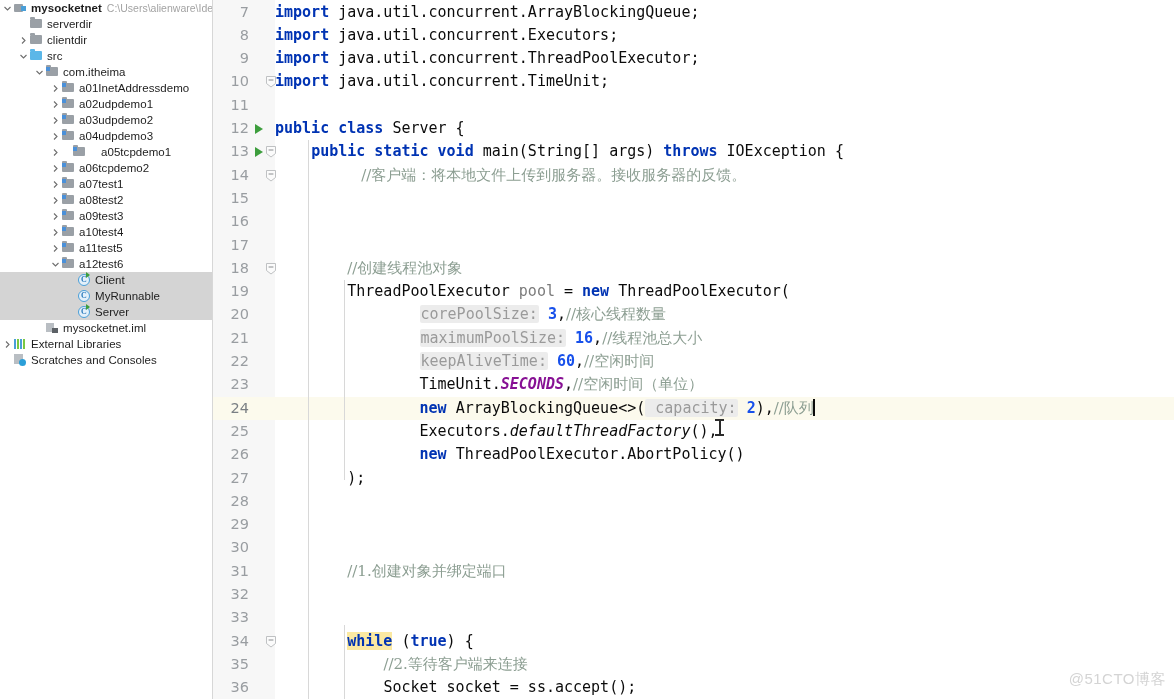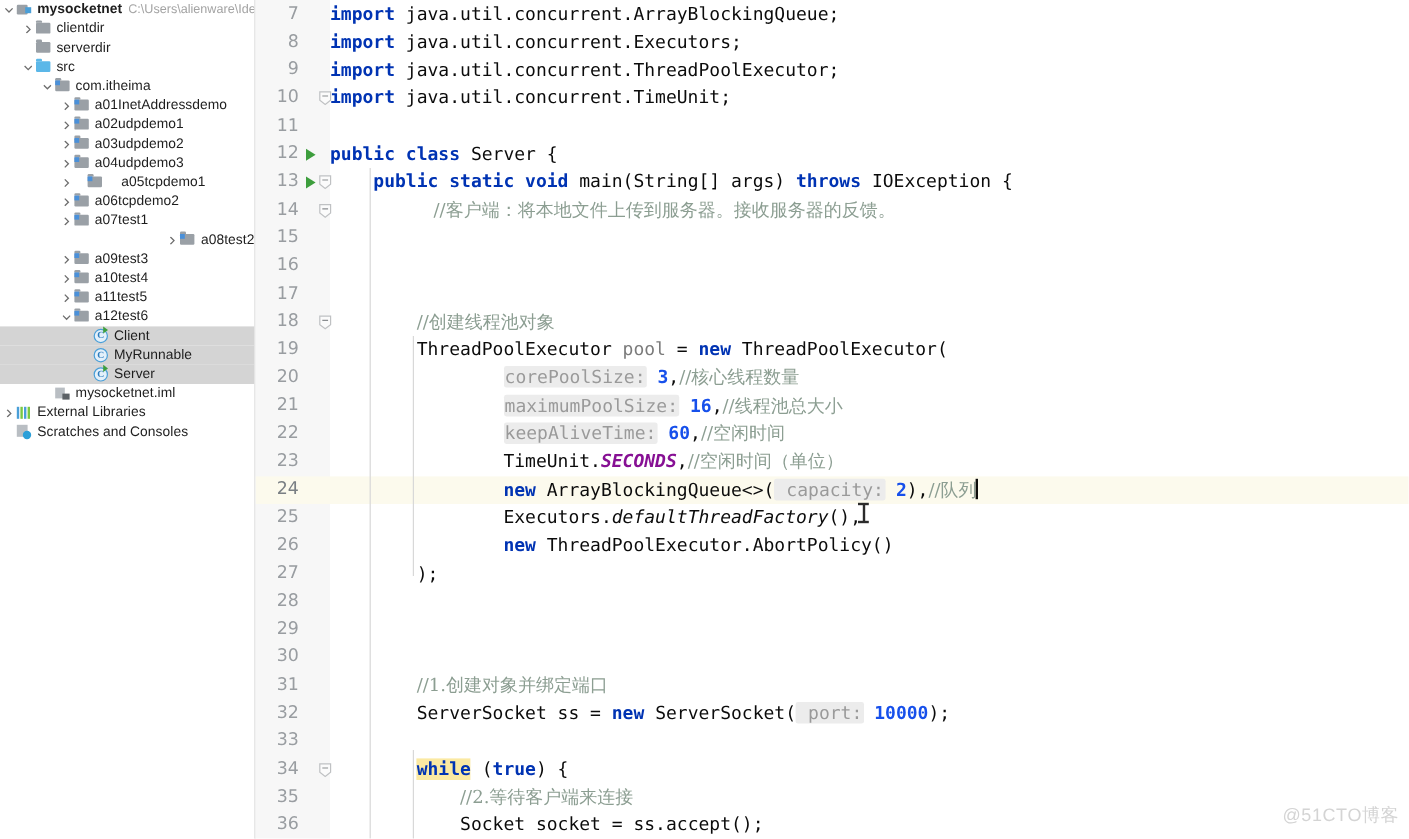--- a/index.html
+++ b/index.html
@@ -242,38 +242,38 @@
               <path d="M0.5 2 L3.5 5 L6.5 2" fill="none" stroke="#6e6e6e" stroke-width="1.1"></path>
             </svg>
           </span>
           <span class="ico">
             <span class="mod"></span>
           </span>
           <span class="lbl bold">mysocketnet</span>
           <span class="path">C:\Users\alienware\Ideal</span>
         </div>
         <div class="tree-row" style="padding-left: 18px;">
-          <span class="arrow closed">
-            <svg width="7" height="7" viewBox="0 0 7 7">
-              <path d="M2 0.5 L5 3.5 L2 6.5" fill="none" stroke="#6e6e6e" stroke-width="1.1"></path>
-            </svg>
-          </span>
+          <span class="arrow none"><svg width="7" height="7" viewBox="0 0 7 7">
+              <path d="M2 0.5 L5 3.5 L2 6.5" fill="none" stroke="#6e6e6e" stroke-width="1.1"></path>
+            </svg></span>
           <span class="ico">
             <span class="fold-gray"></span>
           </span>
+          <span class="lbl">serverdir</span>
+        </div>
+        <div class="tree-row" style="padding-left: 18px;">
+          <span class="arrow closed">
+            <svg width="7" height="7" viewBox="0 0 7 7">
+              <path d="M2 0.5 L5 3.5 L2 6.5" fill="none" stroke="#6e6e6e" stroke-width="1.1"></path>
+            </svg>
+          </span>
+          <span class="ico">
+            <span class="fold-gray"></span>
+          </span>
           <span class="lbl">clientdir</span>
-        </div>
-        <div class="tree-row" style="padding-left: 18px;">
-          <span class="arrow none"><svg width="7" height="7" viewBox="0 0 7 7">
-              <path d="M2 0.5 L5 3.5 L2 6.5" fill="none" stroke="#6e6e6e" stroke-width="1.1"></path>
-            </svg></span>
-          <span class="ico">
-            <span class="fold-gray"></span>
-          </span>
-          <span class="lbl">serverdir</span>
         </div>
         <div class="tree-row" style="padding-left: 18px;">
           <span class="arrow open">
             <svg width="7" height="7" viewBox="0 0 7 7">
               <path d="M0.5 2 L3.5 5 L6.5 2" fill="none" stroke="#6e6e6e" stroke-width="1.1"></path>
             </svg>
           </span>
           <span class="ico">
             <span class="fold-blue"></span>
           </span>
@@ -360,21 +360,21 @@
           <span class="arrow closed">
             <svg width="7" height="7" viewBox="0 0 7 7">
               <path d="M2 0.5 L5 3.5 L2 6.5" fill="none" stroke="#6e6e6e" stroke-width="1.1"></path>
             </svg>
           </span>
           <span class="ico">
             <span class="pkg"></span>
           </span>
           <span class="lbl">a07test1</span>
         </div>
-        <div class="tree-row" style="padding-left: 50px; justify-content: flex-end;">
+        <div class="tree-row" style="padding-left: 50px;">
           <span class="arrow closed">
             <svg width="7" height="7" viewBox="0 0 7 7">
               <path d="M2 0.5 L5 3.5 L2 6.5" fill="none" stroke="#6e6e6e" stroke-width="1.1"></path>
             </svg>
           </span>
           <span class="ico">
             <span class="pkg"></span>
           </span>
           <span class="lbl">a08test2</span>
         </div>
@@ -612,21 +612,20 @@
         <div class="row" style="top: 536.4px;">
           <div class="lnum">30</div>
           <div class="code" style="left: 62px;"></div>
         </div>
         <div class="row" style="top: 559.7px;">
           <div class="lnum">31</div>
           <div class="code" style="left: 62px;"><span>        </span><span class="cmt cmt-cjk">//1.创建对象并绑定端口</span></div>
         </div>
         <div class="row" style="top: 583px;">
           <div class="lnum">32</div>
-          <div class="code" style="left: 62px;"><span>        </span><span>ServerSocket ss = </span><span class="kw">new </span><span>ServerSocket(</span><span class="hint"> port:</span><span> </span><span class="num">10000</span><span>);</span></div>
         </div>
         <div class="row" style="top: 606.3px;">
           <div class="lnum">33</div>
           <div class="code" style="left: 62px;"></div>
         </div>
         <div class="row" style="top: 629.6px;">
           <div class="lnum">34</div>
           <div class="fold">
             <svg width="12" height="13" viewBox="0 0 12 13">
               <path d="M1.5 1.5 h9 v7 l-4.5 3.5 l-4.5 -3.5 z" fill="#fbfbfb" stroke="#bfc1c3" stroke-width="1"></path>

